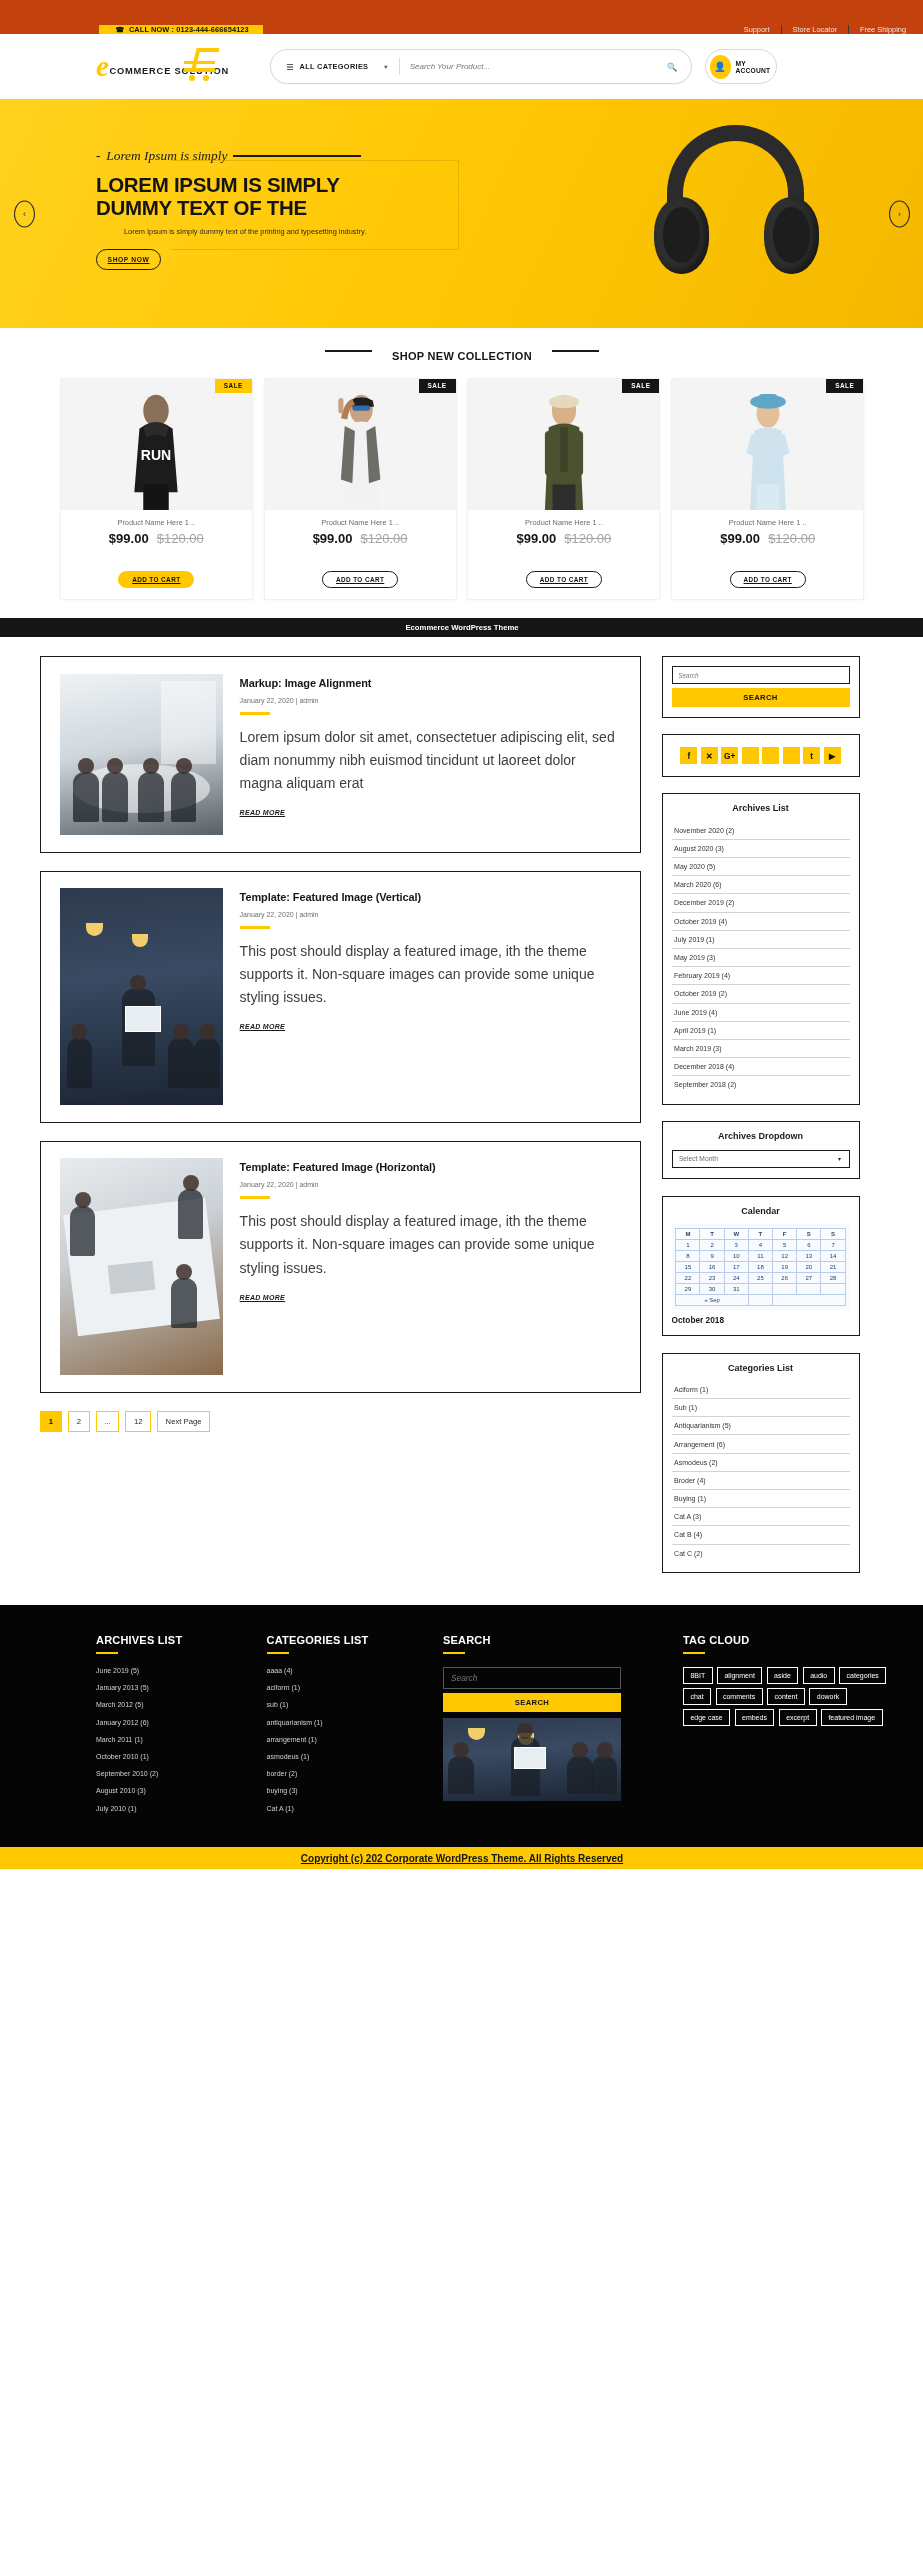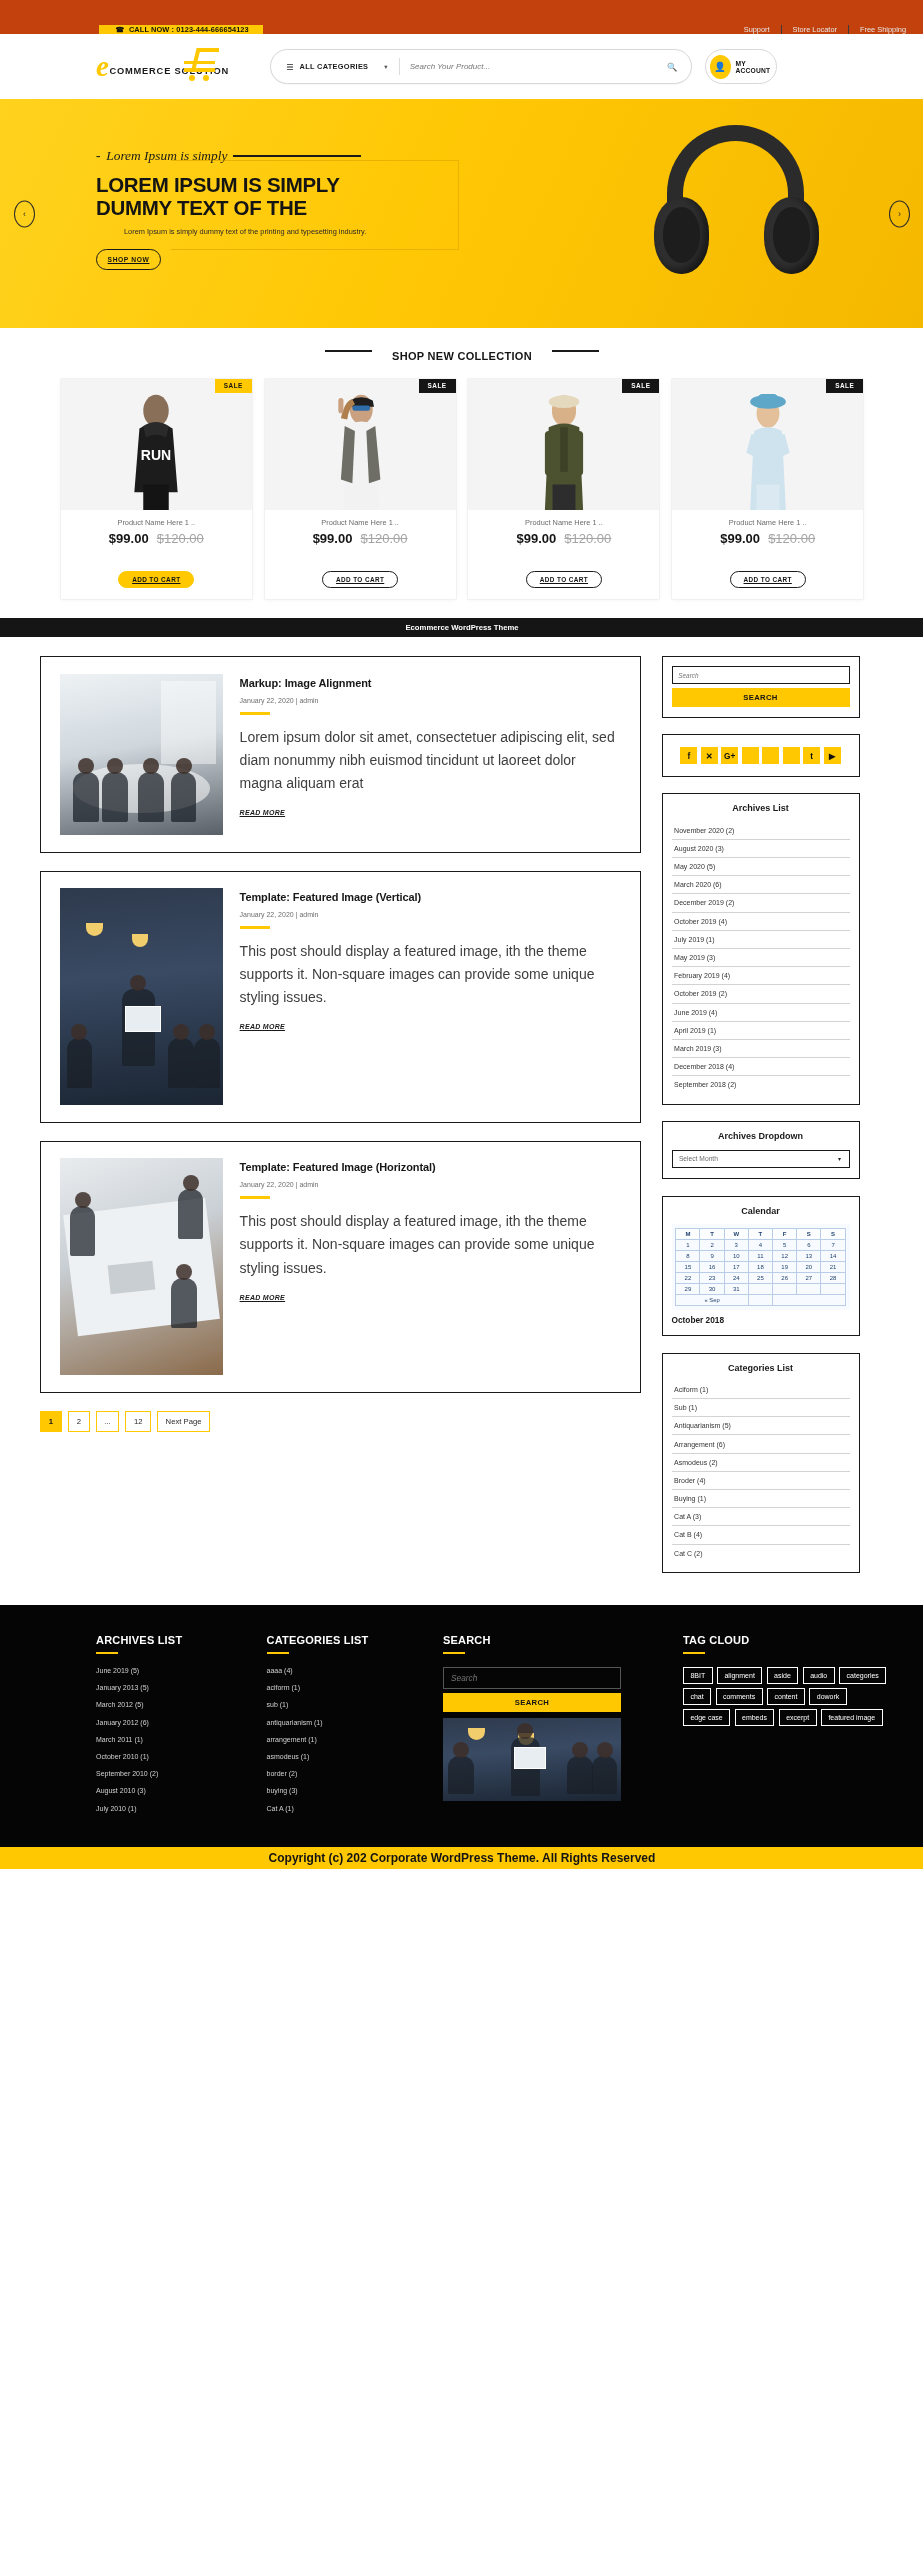--- a/index.html
+++ b/index.html
@@ -291,21 +291,21 @@
     font-size: 7.7px; font-weight: 800; letter-spacing: 0.3px; color: #141414;
     font-family: "Liberation Sans", sans-serif; cursor: pointer;
   }
   .fthumb { width: 178px; height: 83px; margin-top: 5.8px; position: relative; overflow: hidden; }
   .tagcloud { display: flex; flex-wrap: wrap; gap: 4.5px; }
   .tag {
     border: 0.6px solid #fff; color: #fff; font-size: 7px; padding: 3.8px 6.4px; line-height: 1;
   }
   .copyright {
     background: #FFC801; height: 22px; display: flex; align-items: center;
-    justify-content: center; font-size: 12px; font-weight: 700; color: #141414;
+    justify-content: center; font-size: 10px; font-weight: 700; color: #141414; text-decoration: underline;
   }
 </style>
 </head>
 <body>
 
 <div class="wrap">
 
   <div class="topbar">
     <div class="topbar-call">
       <span class="ph">☎</span>

